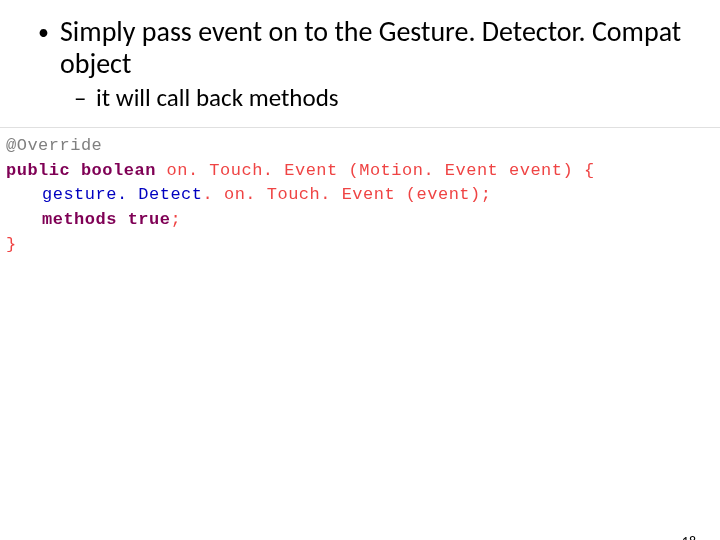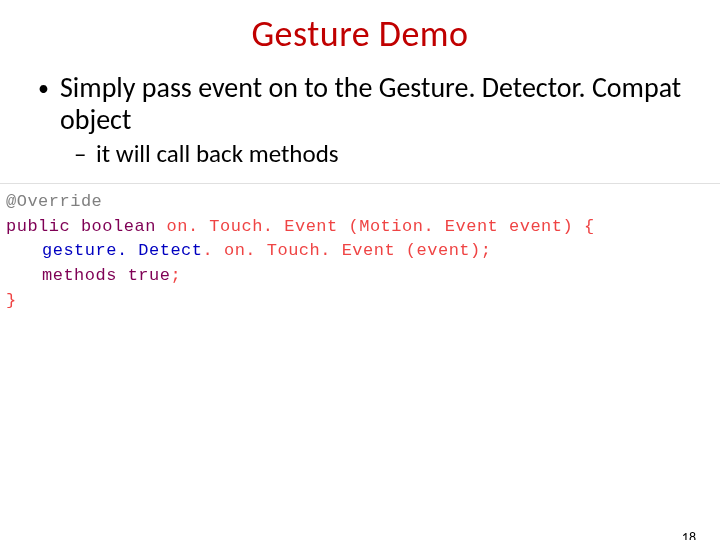--- a/index.html
+++ b/index.html
@@ -63,39 +63,38 @@
     padding: 6px 0 6px 6px;
     font-family: "Consolas", "Courier New", monospace;
     font-size: 17px;
     line-height: 1.45;
     white-space: pre;
     color: #000;
     letter-spacing: 0.5px;
     background: #fff;
   }
   .tok-ann { color: #808080; }            
-  .tok-kw  { color: #7f0055; font-weight: normal; }  
+  .tok-kw  { color: #7f0055; font-weight: bold; }  
   .tok-mb  { color: #0000c0; }            
   .tok-nm  { color: #ef4444; }
   .indent1 { padding-left: 36px; display:inline-block; }
 
   .pagenum {
     position: absolute;
     right: 24px;
     bottom: 6px;
     font-size: 14px;
     color: #000;
   }
 </style>
 </head>
 <body>
 
 <div class="slide">
 
-  <div class="title">Gesture Demo</div>
 
   <div class="body">
     <div class="lvl1">
       <span class="bul">•</span>
       <span class="txt">Simply pass event on to the Gesture. Detector. Compat object</span>
     </div>
     <div class="lvl2">
       <span class="bul">–</span>
       <span class="txt">it will call back methods</span>
     </div>

